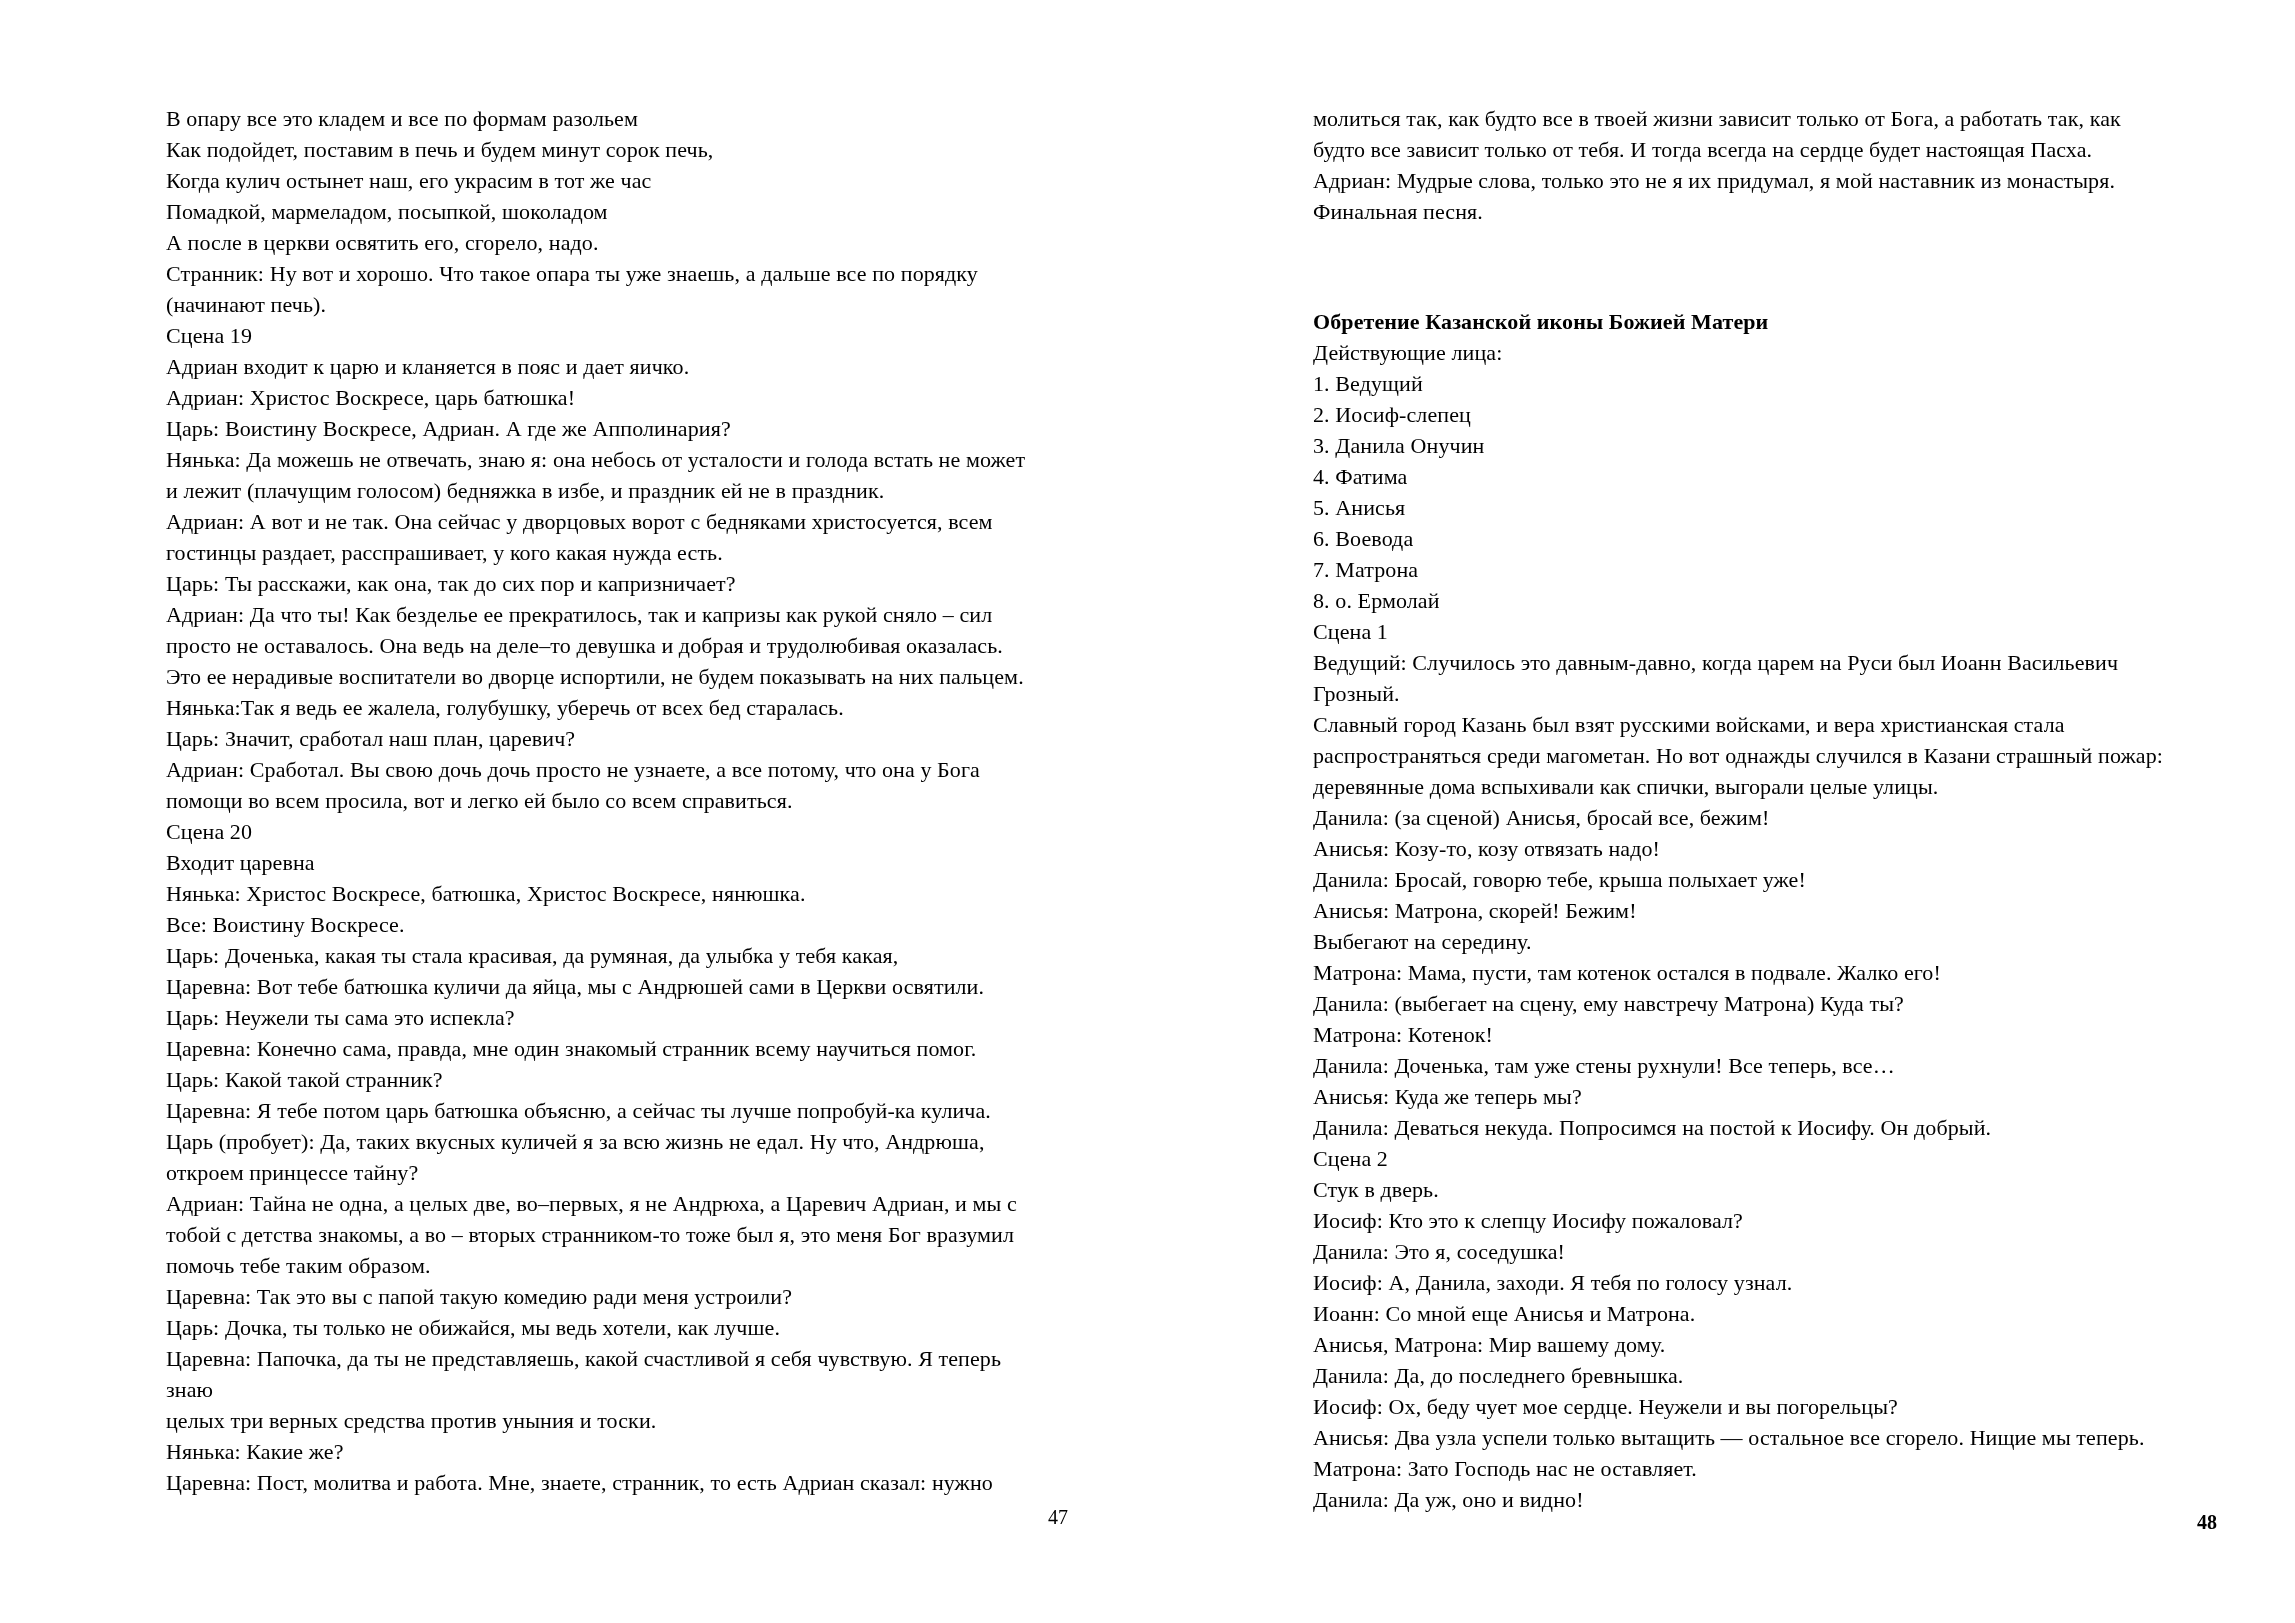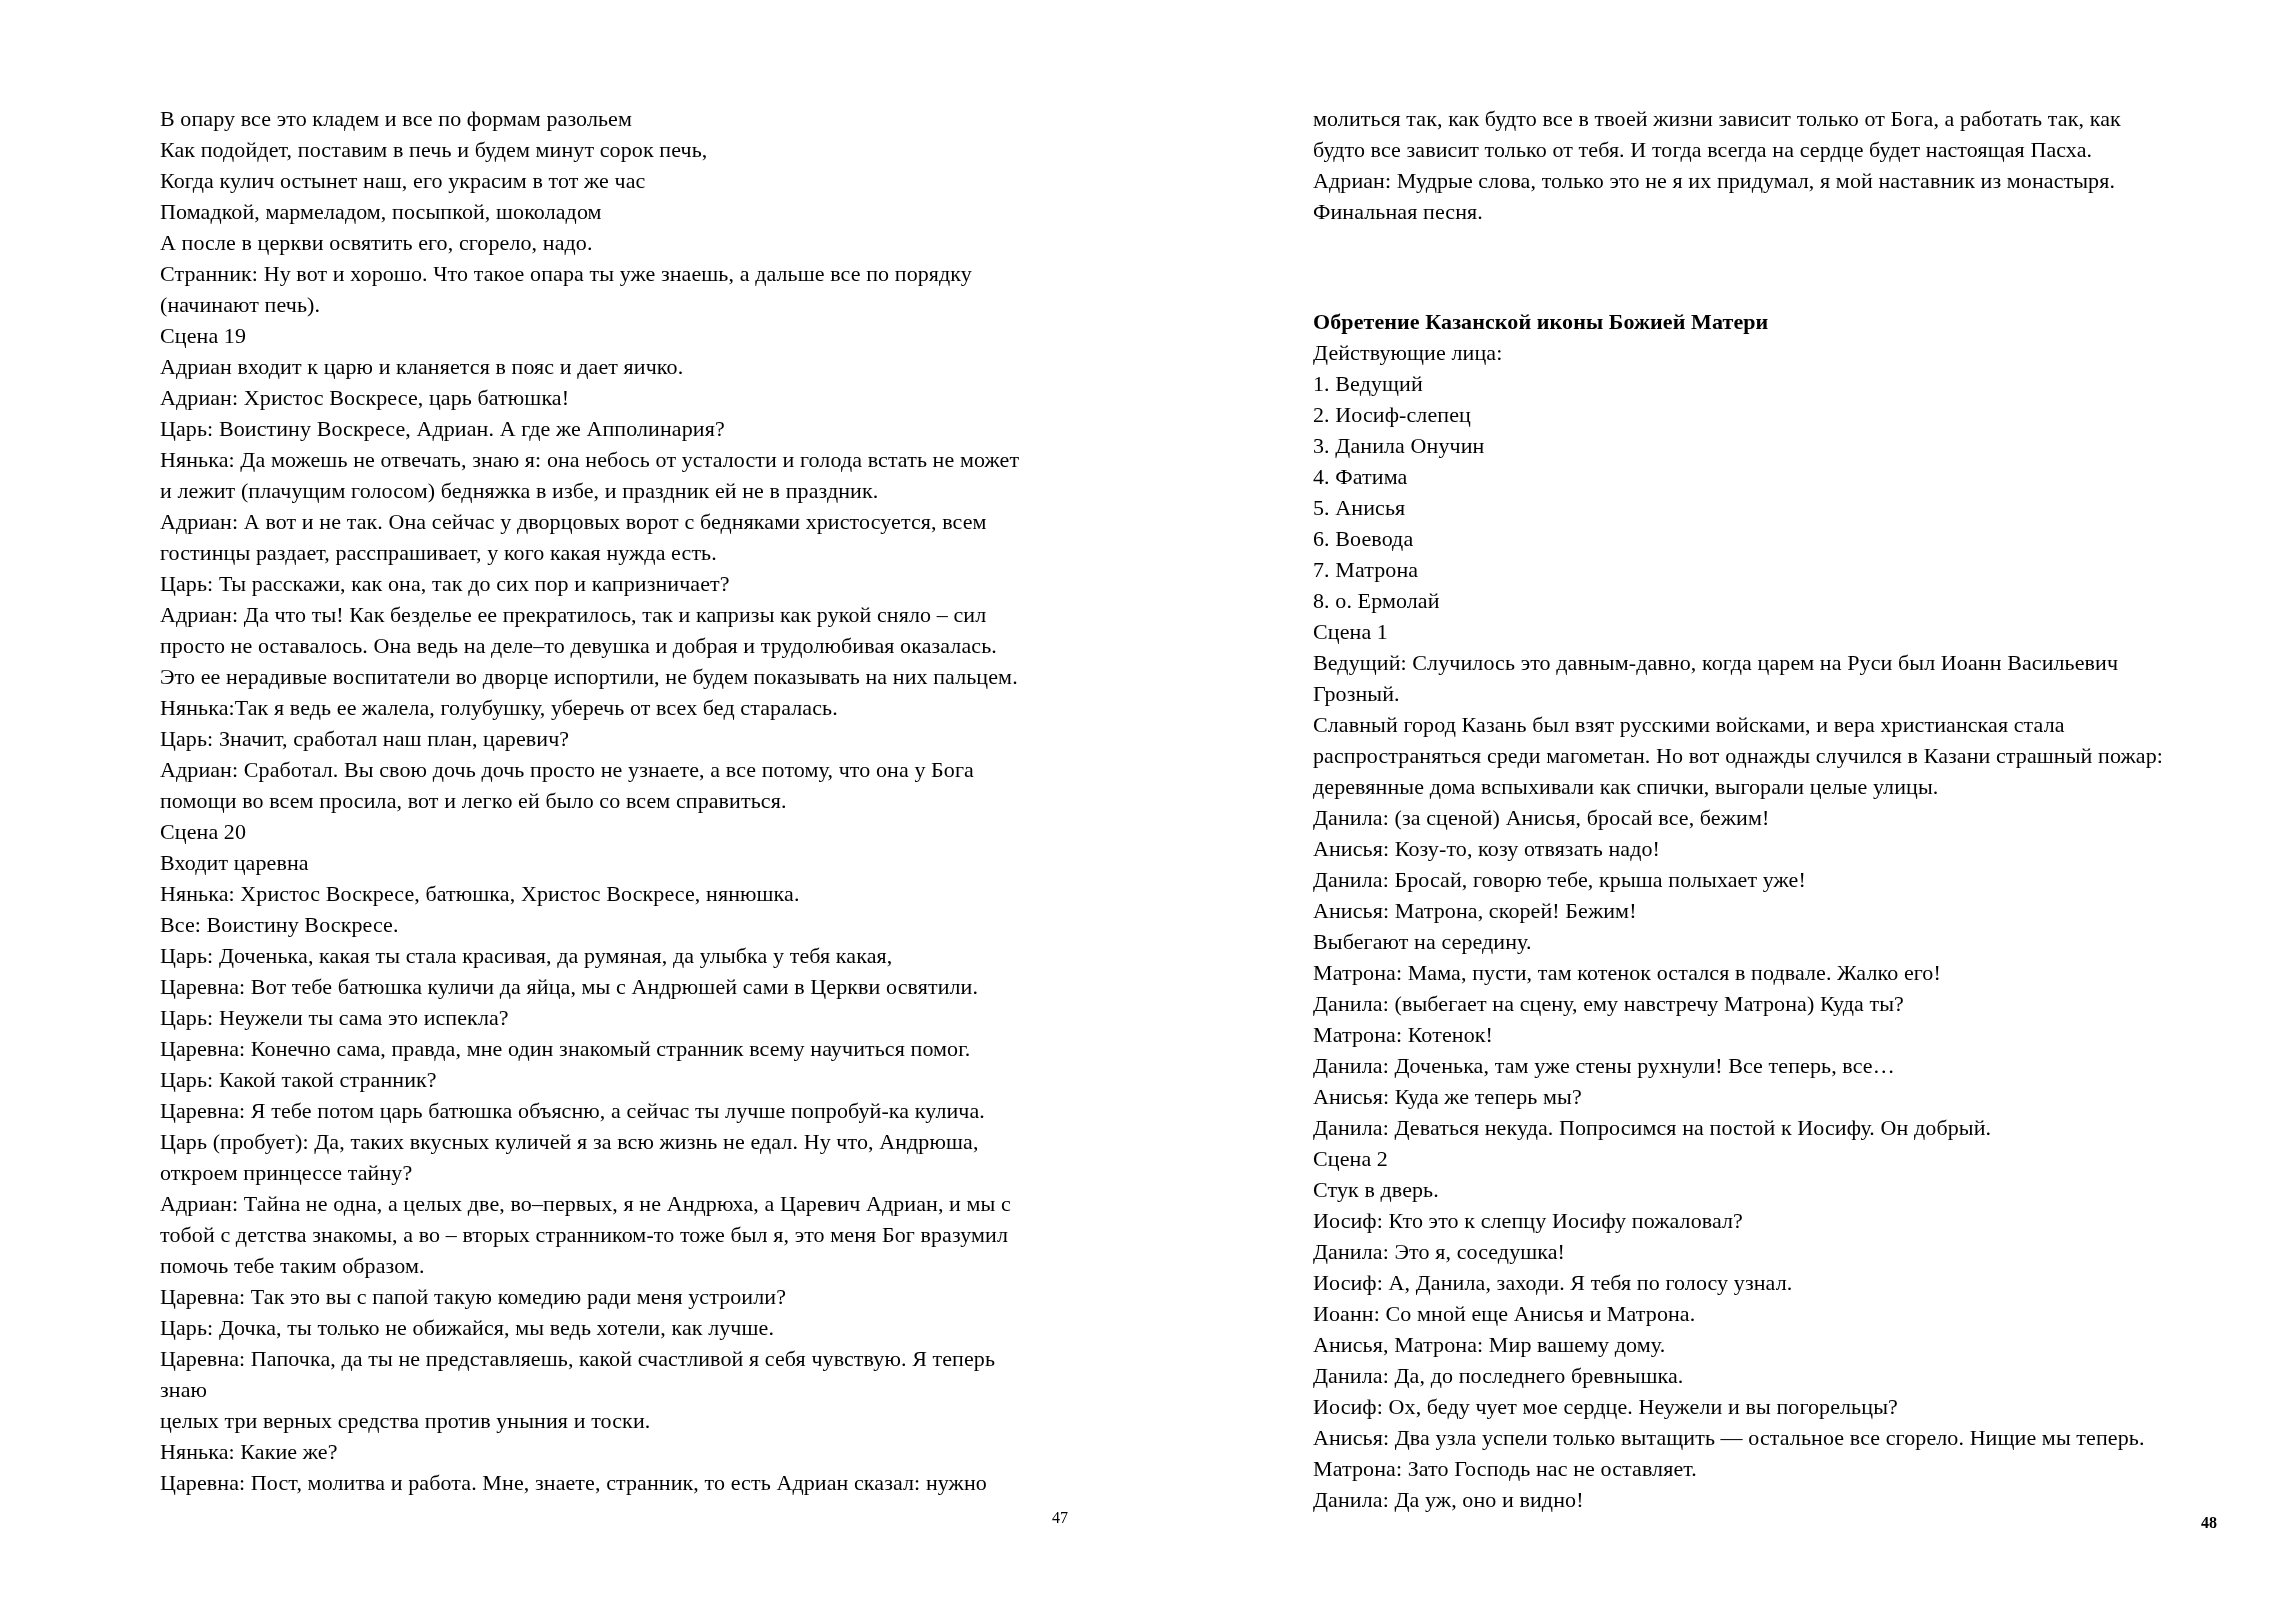--- a/index.html
+++ b/index.html
@@ -30,27 +30,27 @@
   .page-left  { left: 0;      width: 1148px; }
   .page-right { left: 1148px; width: 1148px; }
   .text-block {
     position: absolute;
     top: 103px;
     font-size: 22px;
     line-height: 31px;
     letter-spacing: 0.1px;
     white-space: nowrap;
   }
-  .page-left  .text-block { left: 160px;  width: 902px; }
+  .page-left  .text-block { left: 166px;  width: 902px; }
   .page-right .text-block { left: 165px;  width: 922px; } 
   .line { height: 31px; }
   .line.bold { font-weight: bold; margin-top: 48px; }
   .page-number {
     position: absolute;
-    font-size: 16px;
+    font-size: 20px;
     line-height: 31px;
     text-align: right;
   }
   .page-left  .page-number { top: 1502px; left: 166px; width: 902px; }
   .page-right .page-number { top: 1507px; left: 147px; width: 922px; font-weight: bold; }
 </style>
 </head>
 <body>
 
 <div class="spread">

